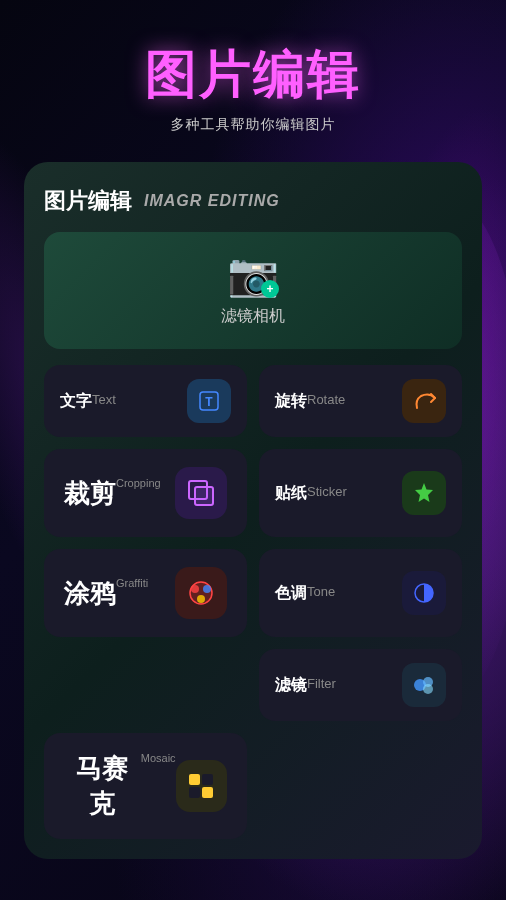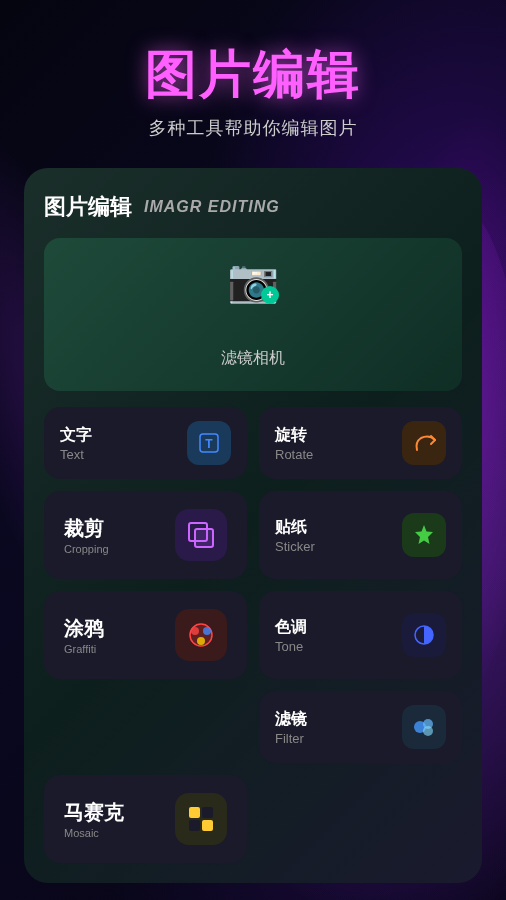--- a/index.html
+++ b/index.html
@@ -72,21 +72,21 @@
     .hero-title {
       font-size: 52px;
       font-weight: 900;
       color: #ff5fff;
       text-shadow: 0 0 20px rgba(255,100,255,0.6);
       letter-spacing: 2px;
       margin-bottom: 6px;
     }
 
     .hero-subtitle {
-      font-size: 18px;
+      font-size: 14px;
       color: #cccccc;
       margin-bottom: 28px;
       letter-spacing: 1px;
     }
 
     .card {
       width: 100%;
       background: linear-gradient(135deg, #1a2e2a 0%, #0d1f1d 50%, #1a1a2e 100%);
       border-radius: 24px;
       padding: 24px 20px 20px;
@@ -151,21 +151,20 @@
       align-items: center;
       justify-content: center;
       color: white;
       font-size: 12px;
       font-weight: bold;
     }
 
     .camera-label {
       font-size: 16px;
       color: #cccccc;
-      margin-top: 36px;
     }
 
     
     .tools-grid {
       display: grid;
       grid-template-columns: 1fr 1fr;
       gap: 12px;
     }
 
     .tool-item {
@@ -177,37 +176,38 @@
       justify-content: space-between;
       cursor: pointer;
     }
 
     .tool-item.wide {
       padding: 18px 20px;
     }
 
     .tool-text {
       display: flex;
-      flex-direction: column;
+      flex-direction: row;
     }
 
     .tool-name-zh {
       font-size: 16px;
       font-weight: 600;
       color: #ffffff;
     }
 
     .tool-name-en {
       font-size: 13px;
       color: #888888;
       margin-top: 1px;
     }
 
     .tool-item.wide .tool-name-zh {
-      font-size: 20px;
+      font-size: 26px;
+      text-align: center;
     }
 
     .tool-item.wide .tool-name-en {
       font-size: 11px;
     }
 
     .tool-icon-circle {
       width: 44px;
       height: 44px;
       border-radius: 12px;

